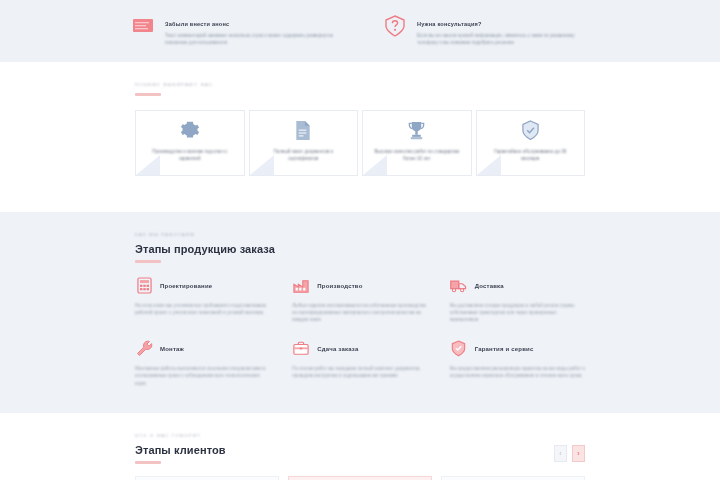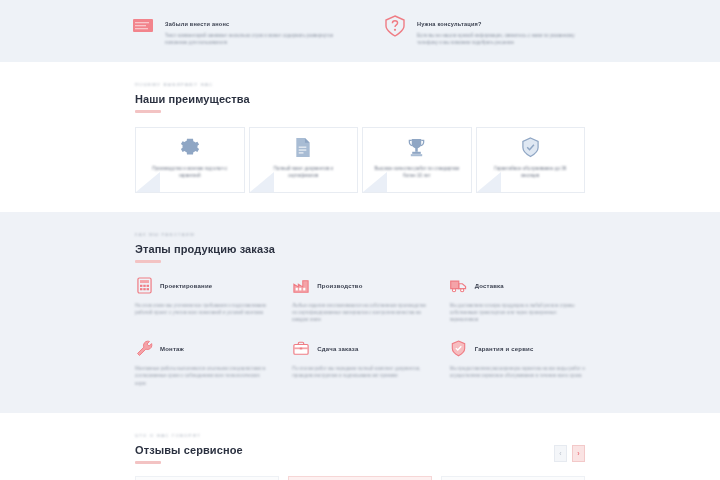--- a/index.html
+++ b/index.html
@@ -159,21 +159,20 @@
           <span class="banner-desc" style="display:block">Если вы не нашли нужной информации, свяжитесь с нами по указанному телефону и мы поможем подобрать решение</span>
         </span>
       </div>
 
     </div>
   </div>
 
   <div class="section sec-white pad-t pad-b" style="height:150px">
     <div class="container">
       <div class="eyebrow">ПОЧЕМУ ВЫБИРАЮТ НАС</div>
-      <div class="sec-title">Наши преимущества</div>
       <div class="rule"></div>
 
       <div class="adv-wrap">
 
         <div class="adv-card">
           <span class="adv-ico">
             <svg width="20" height="20" viewBox="0 0 24 24">
               <path fill="#8fa6c4" d="M12 8.6a3.4 3.4 0 1 0 0 6.8 3.4 3.4 0 0 0 0-6.8zm9 3.4c0-.5 0-1-.1-1.5l2-1.5-2-3.4-2.3 1a8.8 8.8 0 0 0-2.6-1.5L15.6 2H8.4l-.4 2.6c-.9.4-1.8.9-2.6 1.5l-2.3-1-2 3.4 2 1.5c-.1.5-.1 1-.1 1.5s0 1 .1 1.5l-2 1.5 2 3.4 2.3-1c.8.6 1.7 1.1 2.6 1.5l.4 2.6h7.2l.4-2.6c.9-.4 1.8-.9 2.6-1.5l2.3 1 2-3.4-2-1.5c.1-.5.1-1 .1-1.5z"></path>
             </svg>
           </span>
@@ -321,21 +320,21 @@
 
       </div>
     </div>
   </div>
 
   <div class="section sec-white pad-t" style="height:67px">
     <div class="container">
       <div class="rev-head">
         <div>
           <div class="eyebrow">ЧТО О НАС ГОВОРЯТ</div>
-          <div class="sec-title">Отзывы сервисное</div>
+          <div class="sec-title">Этапы клиентов</div>
           <div class="rule"></div>
         </div>
         <div class="rev-nav">
           <div class="nav-btn">
             <span style="font-size:7px;color:#b6bdc8">‹</span>
           </div>
           <div class="nav-btn active">
             <span style="font-size:7px;color:#e8505b">›</span>
           </div>
         </div>

